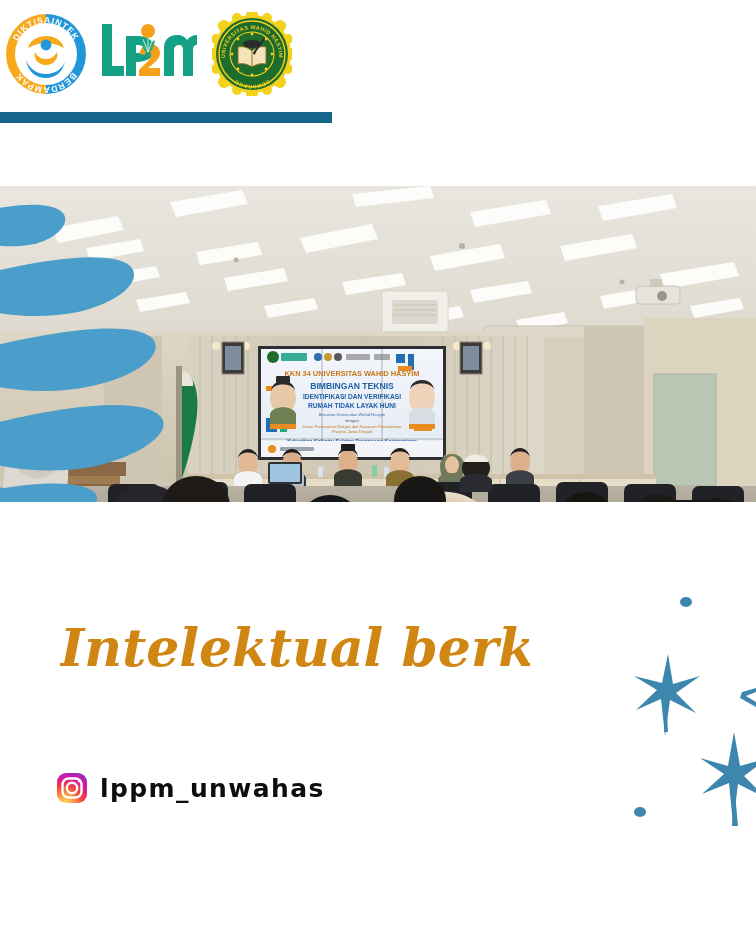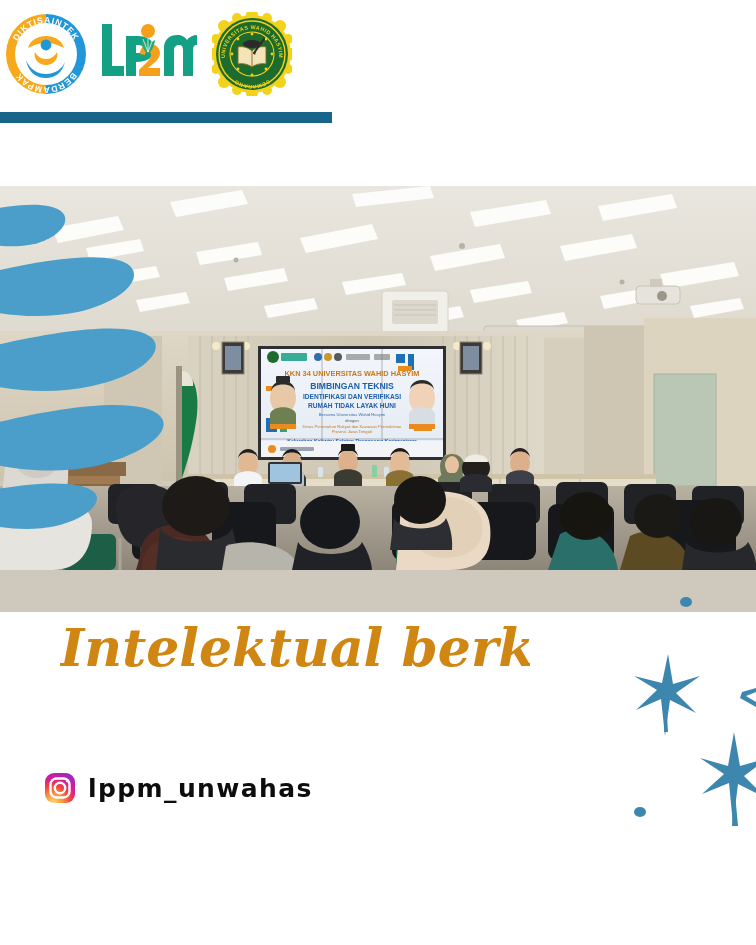--- a/index.html
+++ b/index.html
@@ -84,21 +84,21 @@
     position: absolute;
     left: 0; top: 112px;
     width: 332px; height: 11px;
     background: #17658a;
   }
 
   
   .photo-band {
     position: absolute;
     left: 0; top: 186px;
-    width: 756px; height: 426px;
+    width: 756px; height: 316px;
     overflow: hidden;
     background: #cfc9bd;
   }
   .photo-svg { display: block; width: 756px; height: 384px; }
 
   
   .brush-overlay {
     position: absolute;
     left: 0; top: 0;
     width: 260px; height: 384px;
@@ -116,21 +116,21 @@
   .decor-sparkles {
     position: absolute;
     right: 0; top: 580px;
     width: 140px; height: 260px;
     pointer-events: none;
   }
 
   
   .contact-list {
     position: absolute;
-    left: 44px; top: 766px;
+    left: 56px; top: 766px;
     width: 620px;
   }
   .contact-row {
     display: flex;
     align-items: center;
     height: 44px;
     margin-bottom: 2px;
   }
   .contact-icon {
     width: 32px; height: 32px;

